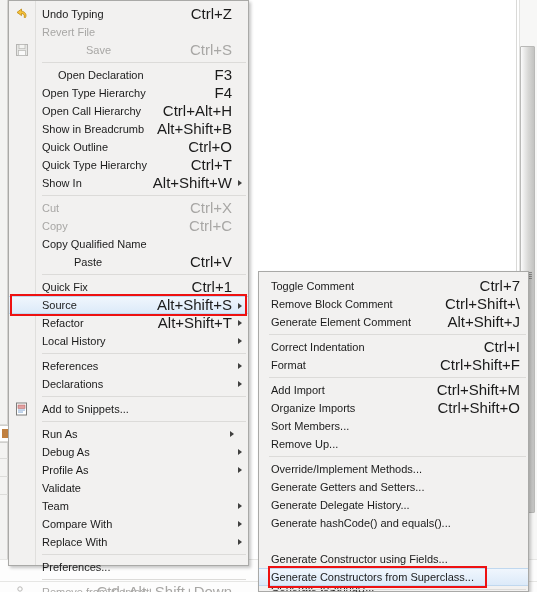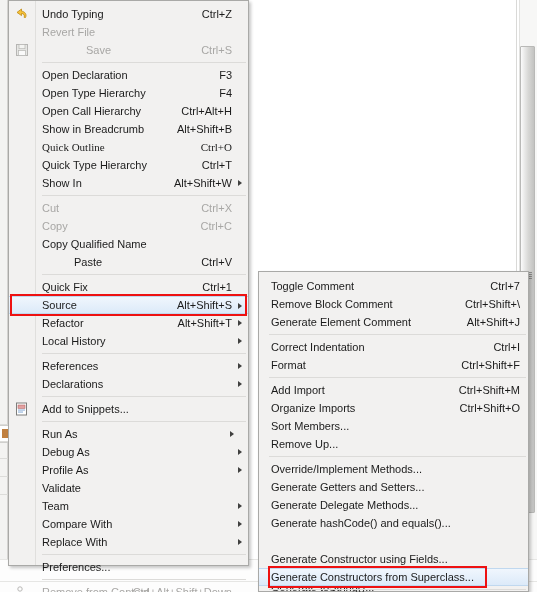--- a/index.html
+++ b/index.html
@@ -86,21 +86,21 @@
     line-height: 18px;
     white-space: nowrap;
     box-sizing: border-box;
   }
   .row-label {
     position: absolute; left: 0; top: 0; height: 18px; line-height: 18px;
     font-size: 11px;
   }
   .row-accel {
     position: absolute; top: 0; height: 18px; line-height: 18px;
-    font-size: 11px; color: #1b1b1b;
+    font-size: 15px; color: #1b1b1b;
   }
   .row.disabled .row-label,
   .row.disabled .row-accel { color: #a8a7a5; }
   .arrow {
     position: absolute; top: 6px; width: 0; height: 0;
     border-top: 3px solid transparent;
     border-bottom: 3px solid transparent;
     border-left: 4px solid #40403f;
   }
 
@@ -184,37 +184,37 @@
           <span class="row-accel">Ctrl+Z</span>
         </div>
         <div class="row disabled" style="position: absolute; left: 0px; right: 0px; top: 22px;">
           <span class="row-label">Revert File</span>
         </div>
         <div class="row disabled" style="position: absolute; left: 0px; right: 0px; top: 40px; margin-left: 44px;">
           <span class="row-label">Save</span>
           <span class="row-accel">Ctrl+S</span>
         </div>
         <div class="sep" style="position: absolute; left: 0px; right: 0px; top: 58px;"></div>
-        <div class="row" style="position: absolute; left: 0px; right: 0px; top: 65px; padding-left: 12px;">
+        <div class="row" style="position: absolute; left: 16px; right: 0px; top: 65px; padding-left: 12px;">
           <span class="row-label">Open Declaration</span>
           <span class="row-accel">F3</span>
         </div>
         <div class="row" style="position: absolute; left: 0px; right: 0px; top: 83px; padding-left: 12px;">
           <span class="row-label">Open Type Hierarchy</span>
           <span class="row-accel">F4</span>
         </div>
         <div class="row" style="position: absolute; left: 0px; right: 0px; top: 101px;">
           <span class="row-label">Open Call Hierarchy</span>
           <span class="row-accel">Ctrl+Alt+H</span>
         </div>
         <div class="row" style="position: absolute; left: 0px; right: 0px; top: 119px;">
           <span class="row-label">Show in Breadcrumb</span>
           <span class="row-accel">Alt+Shift+B</span>
         </div>
-        <div class="row" style="position: absolute; left: 0px; right: 0px; top: 137px; font-family: Liberation Serif, serif;">
+        <div class="row" style="position: absolute; left: 0px; right: 0px; top: 137px;">
           <span class="row-label">Quick Outline</span>
           <span class="row-accel">Ctrl+O</span>
         </div>
         <div class="row" style="position: absolute; left: 0px; right: 0px; top: 155px;">
           <span class="row-label">Quick Type Hierarchy</span>
           <span class="row-accel">Ctrl+T</span>
         </div>
         <div class="row" style="position: absolute; left: 0px; right: 0px; top: 173px;">
           <span class="row-label">Show In</span>
           <span class="row-accel">Alt+Shift+W</span>
@@ -367,21 +367,21 @@
           <span class="row-label">Remove Up...</span>
         </div>
         <div class="sep" style="position: absolute; left: 0px; right: 0px; top: 181px;"></div>
         <div class="row" style="position: absolute; left: 0px; right: 0px; top: 188px;">
           <span class="row-label">Override/Implement Methods...</span>
         </div>
         <div class="row" style="position: absolute; left: 0px; right: 0px; top: 206px;">
           <span class="row-label">Generate Getters and Setters...</span>
         </div>
         <div class="row" style="position: absolute; left: 0px; right: 0px; top: 224px;">
-          <span class="row-label">Generate Delegate Methods...</span>
+          <span class="row-label">Generate Delegate History...</span>
         </div>
         <div class="row" style="position: absolute; left: 0px; right: 0px; top: 242px;">
           <span class="row-label">Generate hashCode() and equals()...</span>
         </div>
         <div class="row" style="position: absolute; left: 0px; right: 0px; top: 260px; margin-top: 46px;">
           <span class="row-label">Generate toString()...</span>
         </div>
         <div class="row" style="position: absolute; left: 0px; right: 0px; top: 278px;">
           <span class="row-label">Generate Constructor using Fields...</span>
         </div>

